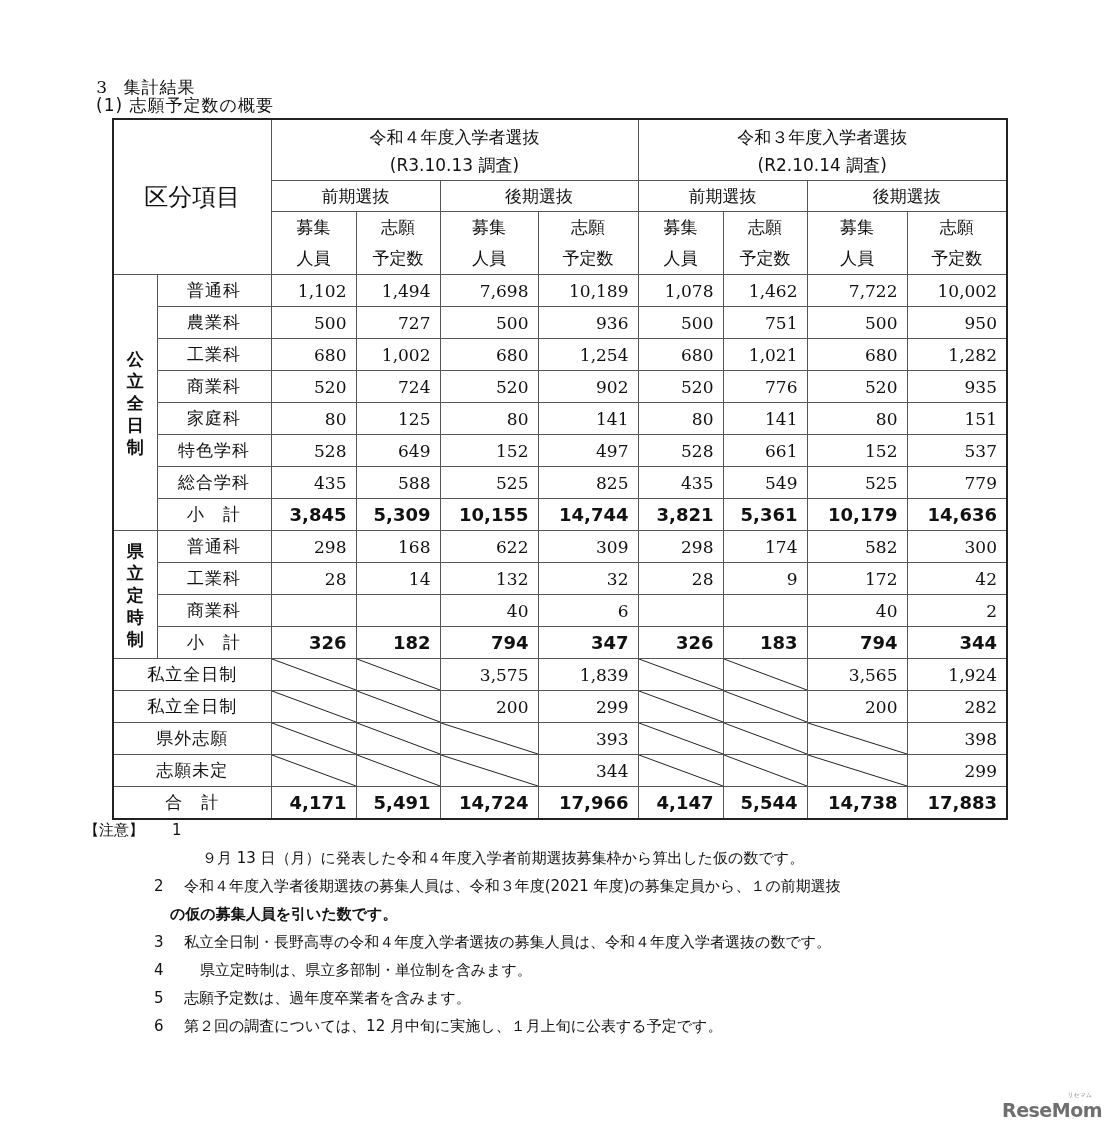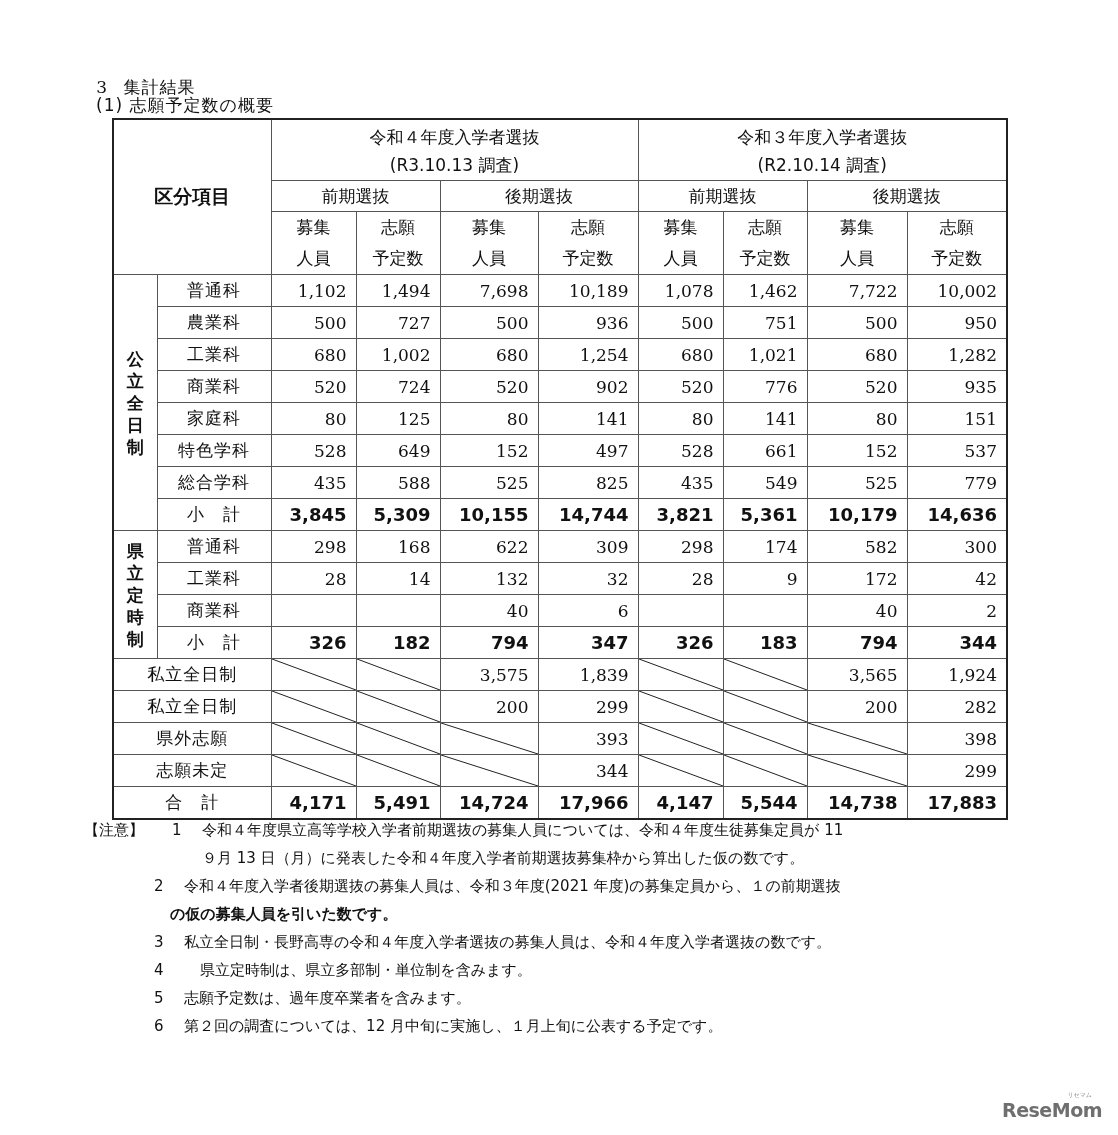--- a/index.html
+++ b/index.html
@@ -61,21 +61,21 @@
       <col style="width:84px">
       <col style="width:98px">
       <col style="width:100px">
     <col style="width:85px">
       <col style="width:84px">
       <col style="width:100px">
       <col style="width:100px">
   </colgroup>
   <tbody id="tbody">
       <tr>
-        <td class="hdr" colspan="2" rowspan="3" style="font-size: 19px; font-weight: bold;">区分項目</td>
+        <td class="hdr" colspan="2" rowspan="3" style="font-size: 24px;">区分項目</td>
         <td class="hdr hdr-year" colspan="4" style="height: 58px;">
           <div>令和４年度入学者選抜</div>
           <div>(R3.10.13 調査)</div>
         </td>
         <td class="hdr hdr-year" colspan="4" style="height: 58px;">
           <div>令和３年度入学者選抜</div>
           <div>(R2.10.14 調査)</div>
         </td>
       </tr>
       <tr>
@@ -399,21 +399,20 @@
         <td class="num bold">14,738</td>
         <td class="num bold">17,883</td>
       </tr>
     </tbody>
 </table>
 
 <div class="notes" id="notes">
     <div class="note-row">
       <span class="note-head" style="width: 88px;">【注意】</span>
       <span class="note-num">1</span>
-      <span class="note-body" style="padding-left: 8px;">令和４年度県立高等学校入学者前期選抜の募集人員については、令和４年度生徒募集定員が 11</span>
     </div>
     <div class="note-row">
       <span class="note-body" style="padding-left: 118px;">９月 13 日（月）に発表した令和４年度入学者前期選抜募集枠から算出した仮の数です。</span>
     </div>
     <div class="note-row">
       <span class="note-head" style="width: 70px;"></span>
       <span class="note-num">2</span>
       <span class="note-body" style="padding-left: 8px;">令和４年度入学者後期選抜の募集人員は、令和３年度(2021 年度)の募集定員から、１の前期選抜</span>
     </div>
     <div class="note-row">

